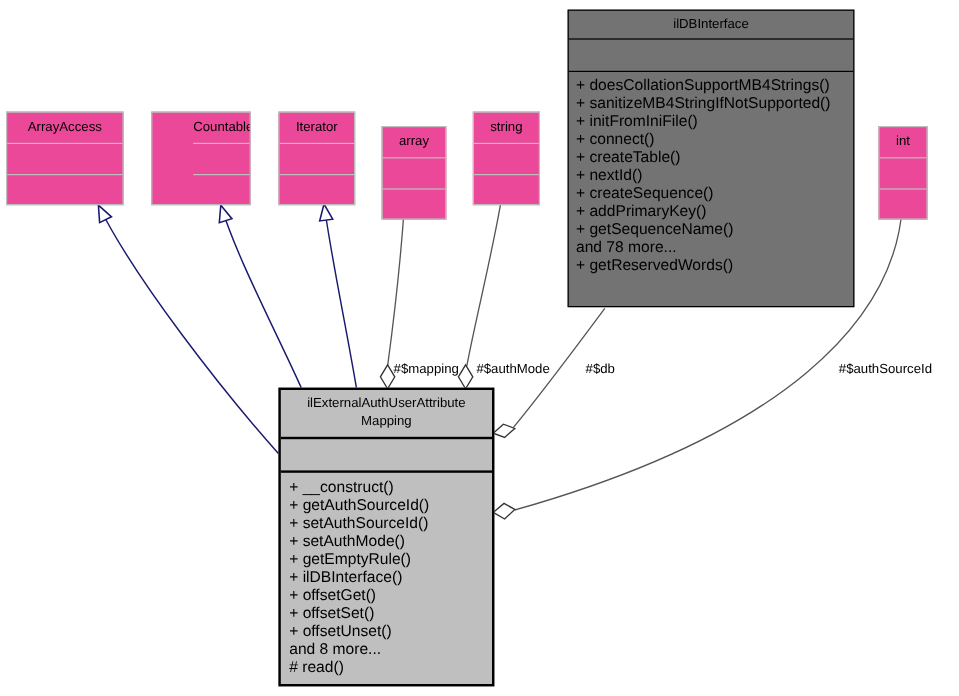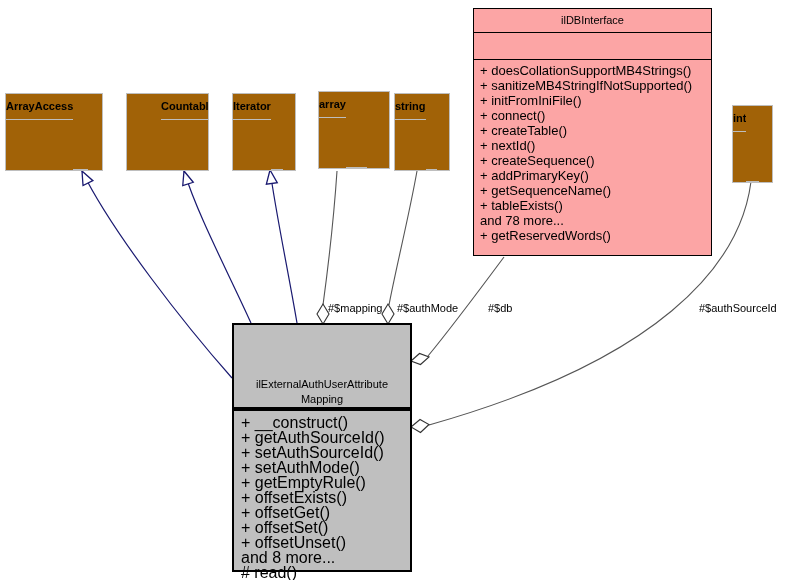--- a/index.html
+++ b/index.html
@@ -2,51 +2,51 @@
 <html><head>
 <meta charset="utf-8">
 <style>
   html,body{margin:0;padding:0;background:#ffffff;}
   .canvas{
     position:relative;width:799px;height:580px;overflow:hidden;
     font-family:"Liberation Sans", sans-serif;background:#ffffff;color:#000;
   }
   svg.edges{position:absolute;left:0;top:0;z-index:0;}
   .node{
-    position:absolute;z-index:1;box-sizing:border-box;background:#a16207;
-    border:1px solid #bebebe;display:flex;flex-direction:row;font-weight:bold;
+    position:absolute;z-index:1;box-sizing:border-box;background:#ec4899;
+    border:1px solid #bebebe;display:flex;flex-direction:column;
   }
   .node .title{
     font-size:11px;line-height:24px;height:25px;text-align:center;
     border-bottom:1px solid #bebebe;white-space:nowrap;overflow:hidden;
   }
   .node .row{flex:1;border-bottom:1px solid #bebebe;}
   .node .row.last{border-bottom:none;}
   .bignode{
-    position:absolute;z-index:1;box-sizing:border-box;background:#fca5a5;
+    position:absolute;z-index:1;box-sizing:border-box;background:#737373;
     border:1px solid #000000;display:flex;flex-direction:column;
   }
   .bignode .title{
     font-size:11px;line-height:22px;height:23px;text-align:center;
     border-bottom:1px solid #000000;
   }
   .bignode .empty{height:26px;border-bottom:1px solid #000000;}
   .bignode .methods{flex:1;padding:3px 0 0 6px;}
   .bignode .methods div{font-size:13px;line-height:15px;white-space:nowrap;}
   .centernode{
     position:absolute;z-index:1;box-sizing:border-box;background:#bfbfbf;
     border:2px solid #000000;display:flex;flex-direction:column;
   }
   .centernode .title{
     height:35px;border-bottom:2px solid #000000;text-align:center;
-    font-size:11px;line-height:15px;padding-top:4px;margin-top:48px;
+    font-size:11px;line-height:15px;padding-top:4px;
   }
   .centernode .empty{height:26px;border-bottom:2px solid #000000;}
   .centernode .methods{flex:1;padding:4px 0 0 7px;}
-  .centernode .methods div{font-size:16px;line-height:15px;white-space:nowrap;}
+  .centernode .methods div{font-size:13px;line-height:15px;white-space:nowrap;}
   .elabel{
     position:absolute;z-index:2;font-size:11px;line-height:13px;
     color:#000;white-space:nowrap;margin-top:20px;
   }
 </style>
 </head>
 <body>
 
 <div class="canvas">
 
@@ -90,21 +90,21 @@
     <div class="row"></div>
     <div class="row last"></div>
   </div>
 
   <div class="node" style="left:232px;top:93px;width:64px;height:78px;">
     <div class="title">Iterator</div>
     <div class="row"></div>
     <div class="row last"></div>
   </div>
 
-  <div class="node" style="left:318px;top:91px;width:72px;height:78px;">
+  <div class="node" style="left:318px;top:105px;width:54px;height:78px;">
     <div class="title">array</div>
     <div class="row"></div>
     <div class="row last"></div>
   </div>
 
   <div class="node" style="left:394px;top:93px;width:56px;height:78px;">
     <div class="title">string</div>
     <div class="row"></div>
     <div class="row last"></div>
   </div>
@@ -121,39 +121,38 @@
     <div class="methods">
       <div>+ doesCollationSupportMB4Strings()</div>
       <div>+ sanitizeMB4StringIfNotSupported()</div>
       <div>+ initFromIniFile()</div>
       <div>+ connect()</div>
       <div>+ createTable()</div>
       <div>+ nextId()</div>
       <div>+ createSequence()</div>
       <div>+ addPrimaryKey()</div>
       <div>+ getSequenceName()</div>
-      <div>+ tableExists()</div>
       <div>and 78 more...</div>
       <div>+ getReservedWords()</div>
     </div>
   </div>
 
   <div class="centernode" style="left:232px;top:323px;width:180px;height:249px;">
     <div class="title">
       <div>ilExternalAuthUserAttribute</div>
       <div>Mapping</div>
     </div>
     <div class="empty"></div>
     <div class="methods">
       <div>+ __construct()</div>
       <div>+ getAuthSourceId()</div>
       <div>+ setAuthSourceId()</div>
       <div>+ setAuthMode()</div>
       <div>+ getEmptyRule()</div>
-      <div>+ offsetExists()</div>
+      <div>+ ilDBInterface()</div>
       <div>+ offsetGet()</div>
       <div>+ offsetSet()</div>
       <div>+ offsetUnset()</div>
       <div>and 8 more...</div>
       <div># read()</div>
     </div>
   </div>
 
 </div>
 

